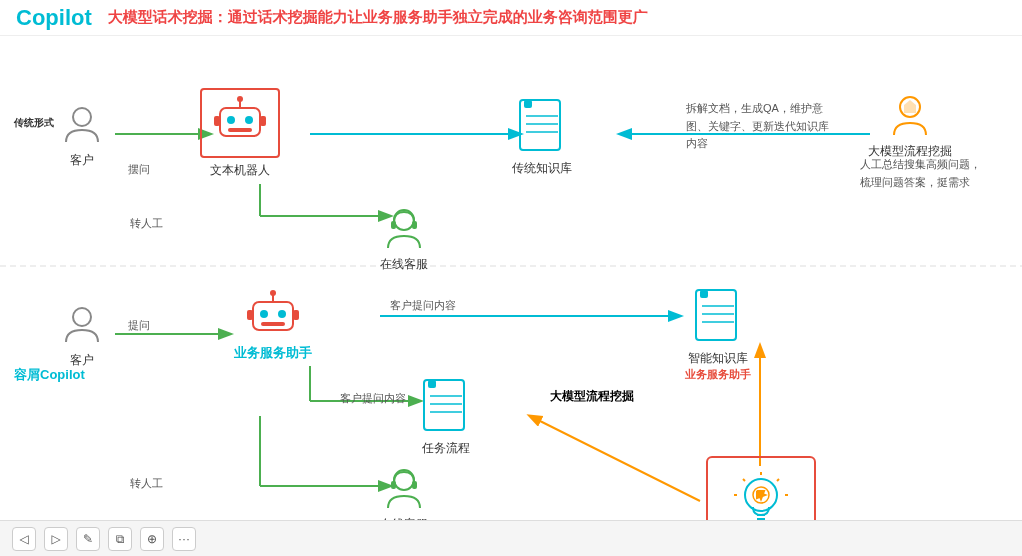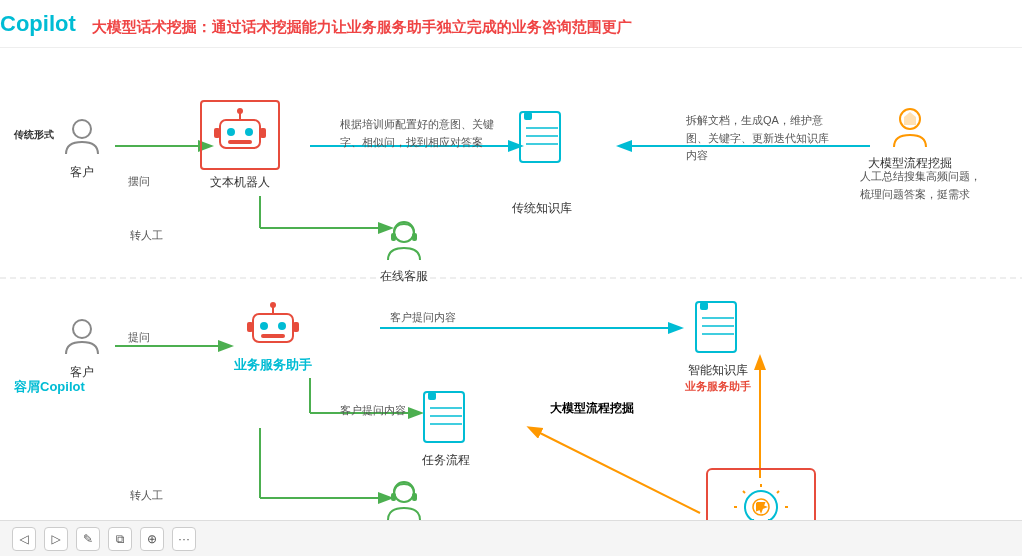--- a/index.html
+++ b/index.html
@@ -8,25 +8,25 @@
       height: 556px;
       background: #fff;
       font-family: 'Microsoft YaHei', Arial, sans-serif;
       overflow: hidden;
       position: relative;
     }
 
     
     #header {
       display: flex;
-      align-items: flex-end;
-      padding: 10px 0;
+      align-items: center;
+      padding: 10px 16px;
       border-bottom: 1px solid #eee;
       background: #fff;
-      height: 48px;
+      height: 36px;
     }
     .logo {
       font-size: 22px;
       font-weight: bold;
       color: #00bcd4;
       margin-right: 16px;
     }
     .logo span { color: #00bcd4; }
     .header-title {
       font-size: 15px;
@@ -215,25 +215,22 @@
 
         <rect x="16" y="32" width="24" height="4" rx="2" fill="#e74c3c"></rect>
 
         <rect x="2" y="20" width="6" height="10" rx="2" fill="#e74c3c"></rect>
         <rect x="48" y="20" width="6" height="10" rx="2" fill="#e74c3c"></rect>
       </svg>
     </div>
     <div class="node-label">文本机器人</div>
   </div>
 
-  <div class="annotation" style="left:340px; top:68px; width:160px; font-size:11px; color:#555; line-height:1.6;">
-    <span>根据培训师配置好的意图、关键字、相似问，找到相应对答案</span>
-  </div>
-
-  <div class="node" style="left:512px; top:60px;gap:28px;">
+
+  <div class="node" style="left:512px; top:60px;">
     <svg width="52" height="60" viewBox="0 0 52 60">
       <rect x="4" y="4" width="40" height="50" rx="3" fill="none" stroke="#00bcd4" stroke-width="2"></rect>
       <rect x="8" y="4" width="8" height="8" rx="2" fill="#00bcd4"></rect>
       <line x1="10" y1="20" x2="42" y2="20" stroke="#00bcd4" stroke-width="1.5"></line>
       <line x1="10" y1="28" x2="42" y2="28" stroke="#00bcd4" stroke-width="1.5"></line>
       <line x1="10" y1="36" x2="42" y2="36" stroke="#00bcd4" stroke-width="1.5"></line>
     </svg>
     <div class="node-label">传统知识库</div>
   </div>
 

